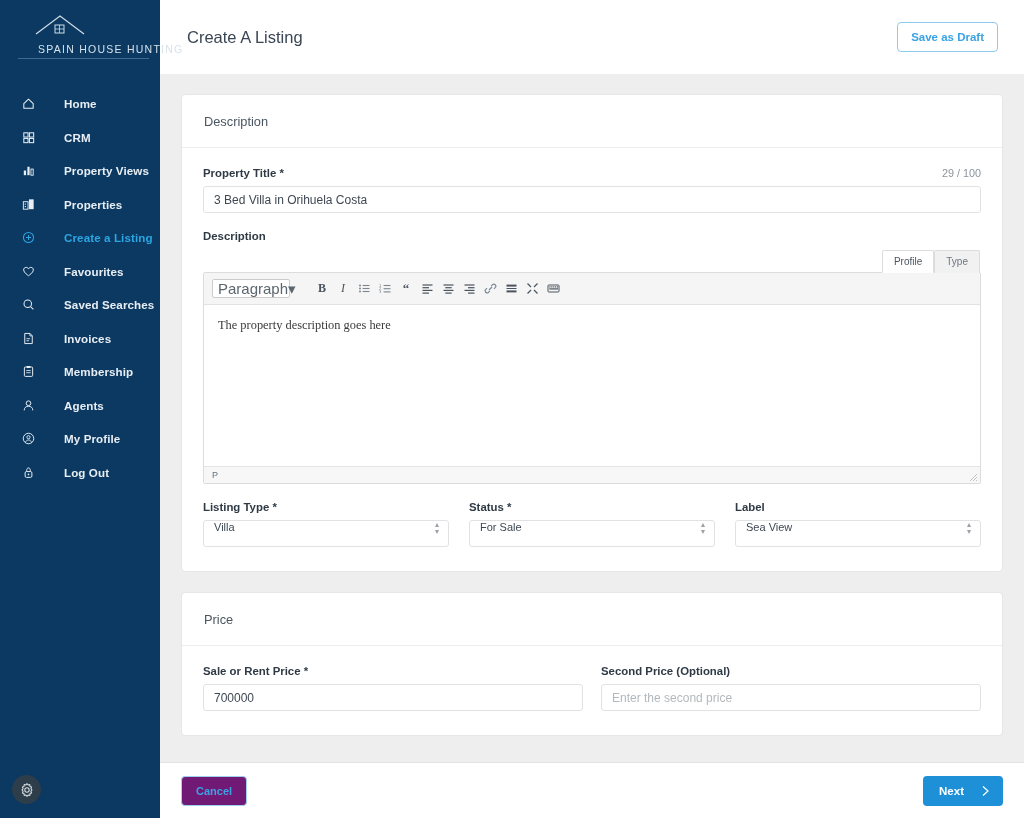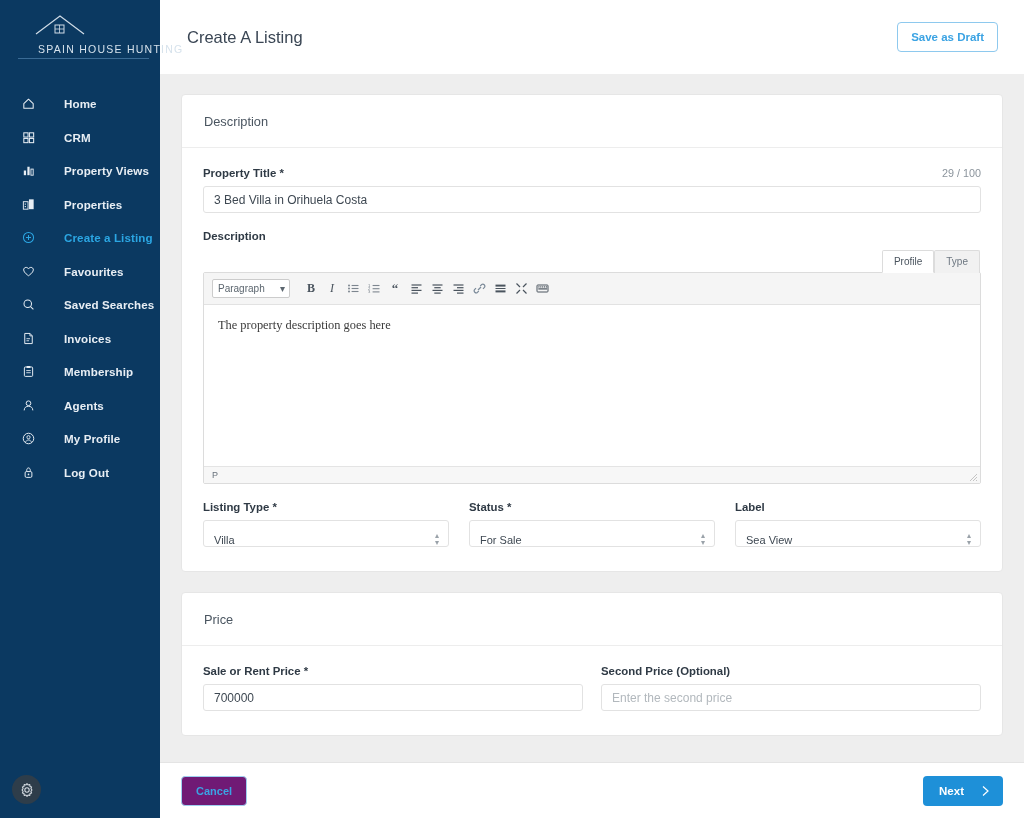--- a/index.html
+++ b/index.html
@@ -93,46 +93,46 @@
     border: 1px solid #dcdcdc; border-bottom: none; background: #f1f1f1;
     border-radius: 2px 2px 0 0; cursor: pointer; position: relative; top: 1px;
   }
   .ed-tab.active { background: #fff; color: #4a545e; border-bottom: 1px solid #fff; }
   .ed-frame { border: 1px solid #dcdcdc; background: #fff; border-radius: 2px; }
   .ed-toolbar {
     background: #f5f5f5; border-bottom: 1px solid #e2e2e2;
     display: flex; align-items: center; gap: 3px; padding: 6px 8px;
   }
   .ed-select {
-    width: 78px; height: 19px; font-size: 10px; color: #5c666f;
+    width: 78px; height: 19px; font-size: 15px; color: #5c666f;
     border: 1px solid #ccc; background: #fff; border-radius: 2px;
     padding-left: 5px; font-family: inherit; cursor: pointer;
     display: flex; align-items: center; justify-content: space-between;
-    padding-right: 4px; margin-right: 9px;
+    padding-right: 4px; margin-right: 20px;
   }
   .tb-btn {
     width: 18px; height: 18px; display: flex; align-items: center; justify-content: center;
     cursor: pointer; color: #4a545e; font-size: 12px;
   }
   .tb-btn svg { display: block; }
   .ed-content {
     height: 161px; padding: 13px 14px; font-family: "Liberation Serif", serif;
     font-size: 12.4px; color: #3a3a3a; cursor: text;
   }
   .ed-status {
     border-top: 1px solid #e4e4e4; background: #f7f7f7; height: 17px;
     font-size: 9px; color: #68727c; padding: 3px 8px; position: relative;
   }
   .resize-grip { position: absolute; right: 2px; bottom: 1px; width: 10px; height: 10px; }
 
   .triple { display: flex; gap: 20px; margin-top: 17px; }
   .triple > div { flex: 1 1 0; }
   .sel-box {
     width: 100%; height: 27px; border: 1px solid #e2e2e2; border-radius: 3px;
-    background: #fff; display: flex; align-items: flex-end; justify-content: space-between;
+    background: #fff; display: flex; align-items: flex-start; justify-content: space-between;
     padding: 0 9px 0 10px; font-size: 11px; color: #3e4852; cursor: pointer;
   }
   .sel-arrows { color: #9aa2a9; font-size: 8px; line-height: 7px; text-align: center; }
 
   .pair { display: flex; gap: 18px; }
   .pair > div { flex: 1 1 0; }
 
   
   .footer {
     flex: 0 0 56px; height: 56px; background: #fff; border-top: 1px solid #e4e4e4;

